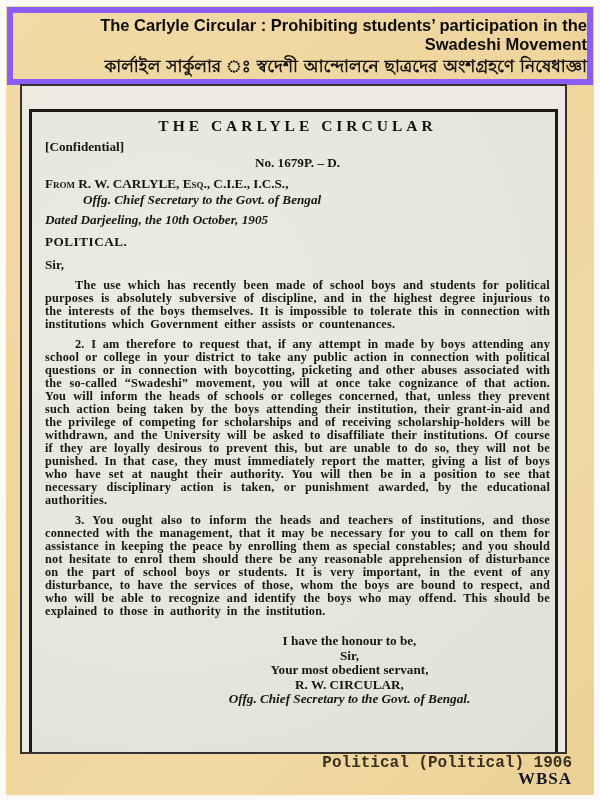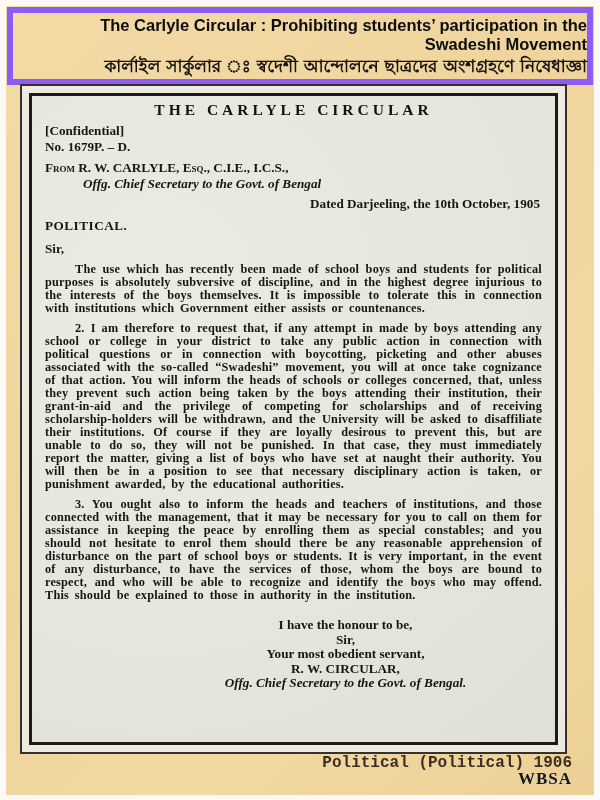--- a/index.html
+++ b/index.html
@@ -39,35 +39,36 @@
     background:#edebe1;
     padding:7px;
     overflow:hidden;
   }
   .doc-inner{
     box-sizing:border-box;
     border:3px solid #1c1b18;
     background:
       radial-gradient(circle at 25% 30%, #ecebe2 0%, #e7e6dd 55%, #e1e0d6 100%);
     height:100%;
-    padding:5px 13px 8px 13px;
+    padding:5px 5px 8px 13px;
     color:#181613;
+    margin-top:16px;
   }
   .doc-heading{
     margin:0;text-align:center;
     font-size:15.5px;font-weight:bold;letter-spacing:4px;
     color:#14120f;
   }
   .meta{font-size:13.2px;font-weight:bold;line-height:14px;}
   .confidential{margin-top:5px;}
-  .circ-number{margin-top:2px;}
+  .circ-number{text-align:center;margin-top:2px;}
   .from-line{margin-top:7px;font-variant:small-caps;}
   .offg-line{margin-left:38px;margin-top:2px;font-style:italic;}
   .to-line{margin-top:7px;font-variant:small-caps;}
-  .date-line{margin-top:6px;text-align:right;padding-right:2px;}
+  .date-line{margin-top:6px;font-style:italic;padding-right:2px;}
   .dept-line{margin-top:8px;letter-spacing:0.5px;}
   .salutation{margin-top:9px;}
   .body-para{
     margin:7px 0 0 0;
     font-size:12.3px;font-weight:bold;line-height:13px;
     letter-spacing:0.2px;word-spacing:2.5px;
     text-align:justify;text-indent:30px;
     color:#181613;
     font-family:Liberation Serif, serif;
   }

